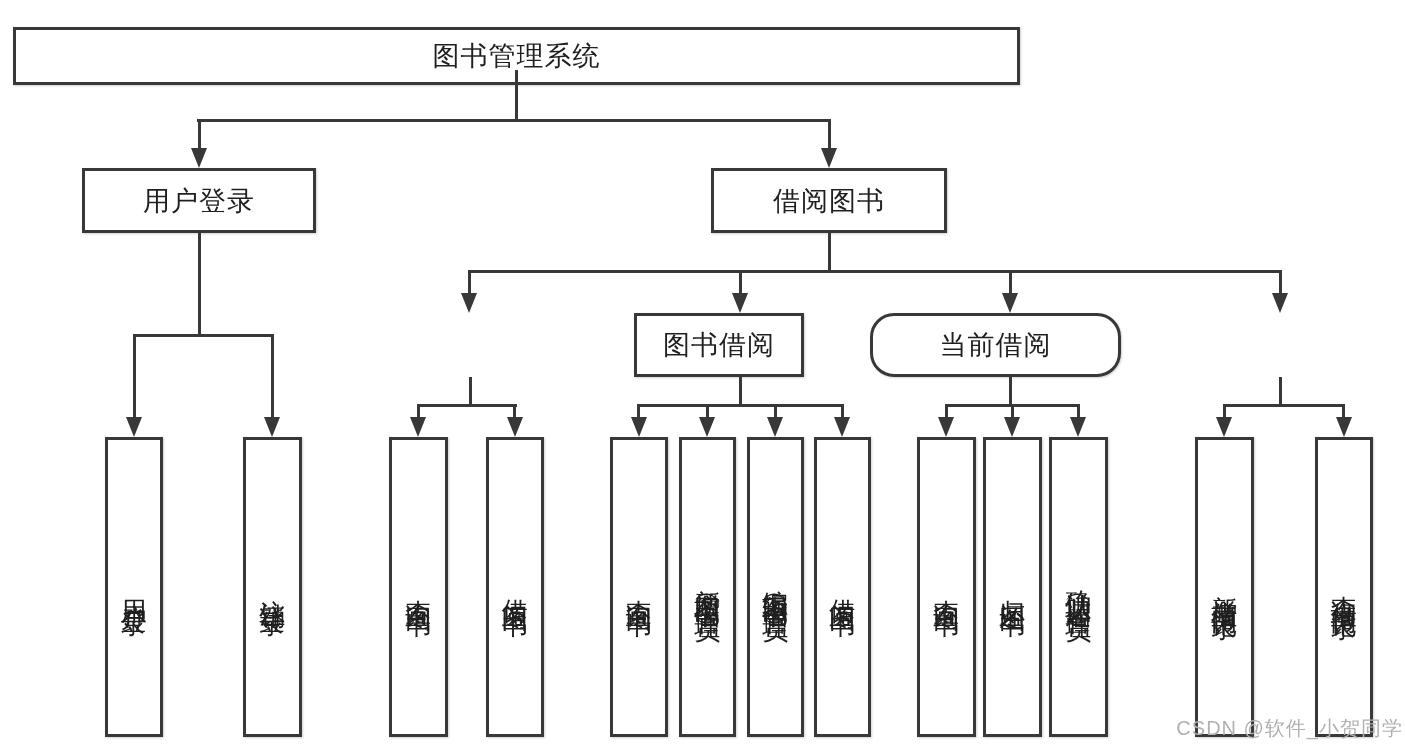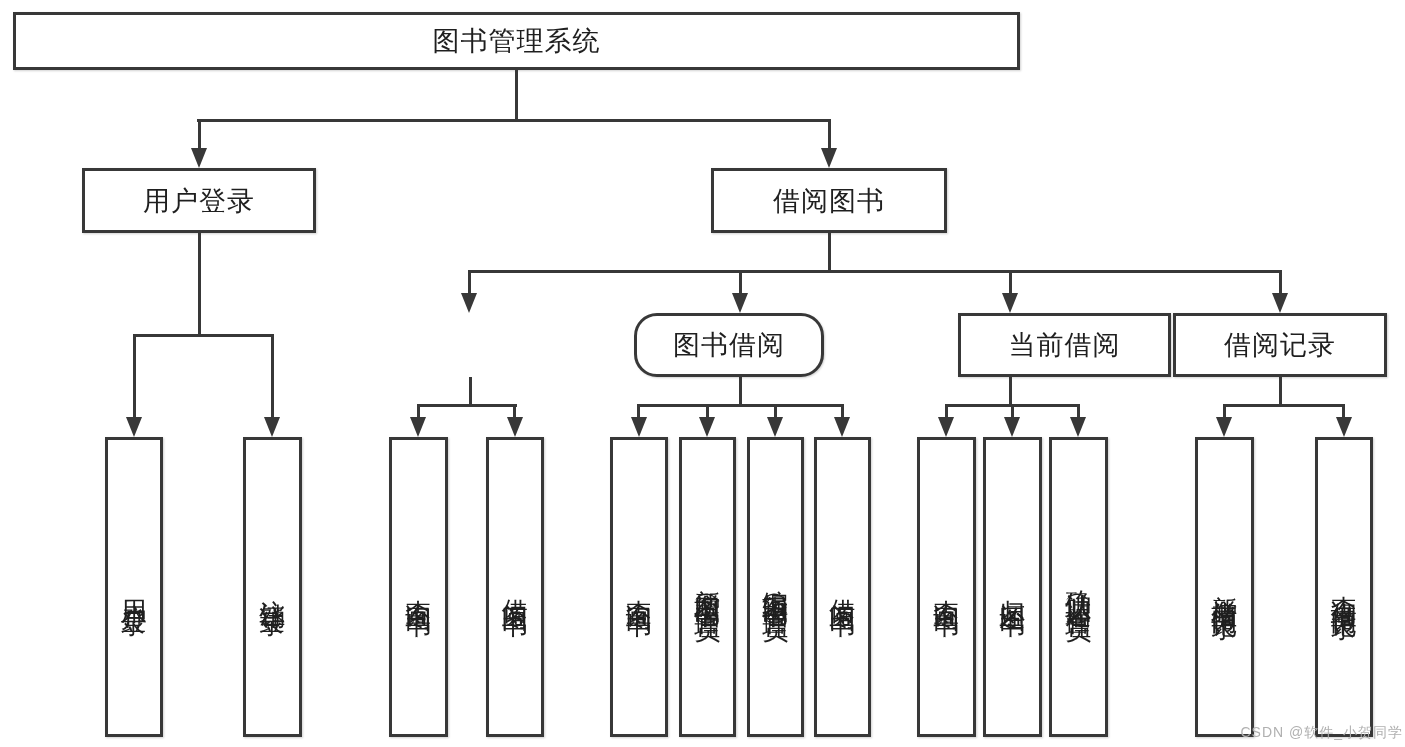--- a/index.html
+++ b/index.html
@@ -22,52 +22,49 @@
     letter-spacing:4px; line-height:1.1; white-space:nowrap;
   }
   .ln { position:absolute; background:var(--line,#383838); }
   .arrow {
     position:absolute; width:0; height:0;
     border-left:8px solid transparent; border-right:8px solid transparent;
     border-top:20px solid var(--line,#383838);
   }
   .watermark {
     position:absolute; right:2px; bottom:5px; z-index:10;
-    font-size:14px; color:var(--watermark,#b0b0b0); letter-spacing:1px;
+    font-size:20px; color:var(--watermark,#b0b0b0); letter-spacing:1px;
   }
 </style>
 </head>
 <body>
 
 <div class="canvas">
 
-  <div class="node" style="left:13px; top:12px; width:1007px; height:58px;">
+  <div class="node" style="left:13px; top:27px; width:1007px; height:58px;">
     <span>图书管理系统</span>
   </div>
 
   <div class="node" style="left:82px; top:168px; width:234px; height:65px;">
     <span>用户登录</span>
   </div>
 
   <div class="node" style="left:711px; top:168px; width:236px; height:65px;">
     <span>借阅图书</span>
   </div>
 
 
-  <div class="node" style="left:634px; top:313px; width:190px; height:64px;border-radius:23px;">
+  <div class="node" style="left:634px; top:313px; width:170px; height:64px;">
     <span>图书借阅</span>
   </div>
 
-  <div class="node" style="left:958px; top:313px; width:213px; height:64px;">
+  <div class="node" style="left:870px; top:313px; width:251px; height:64px;border-radius:24px;">
     <span>当前借阅</span>
   </div>
 
-  <div class="node" style="left:1173px; top:313px; width:214px; height:64px;">
-    <span>借阅记录</span>
-  </div>
 
   <div class="node leaf" style="left:105px; top:437px; width:58px; height:300px;">
     <span class="vtext">用户登录</span>
   </div>
   <div class="node leaf" style="left:243px; top:437px; width:59px; height:300px;">
     <span class="vtext">注销登录</span>
   </div>
 
   <div class="node leaf" style="left:389px; top:437px; width:59px; height:300px;">
     <span class="vtext">查询图书</span>

